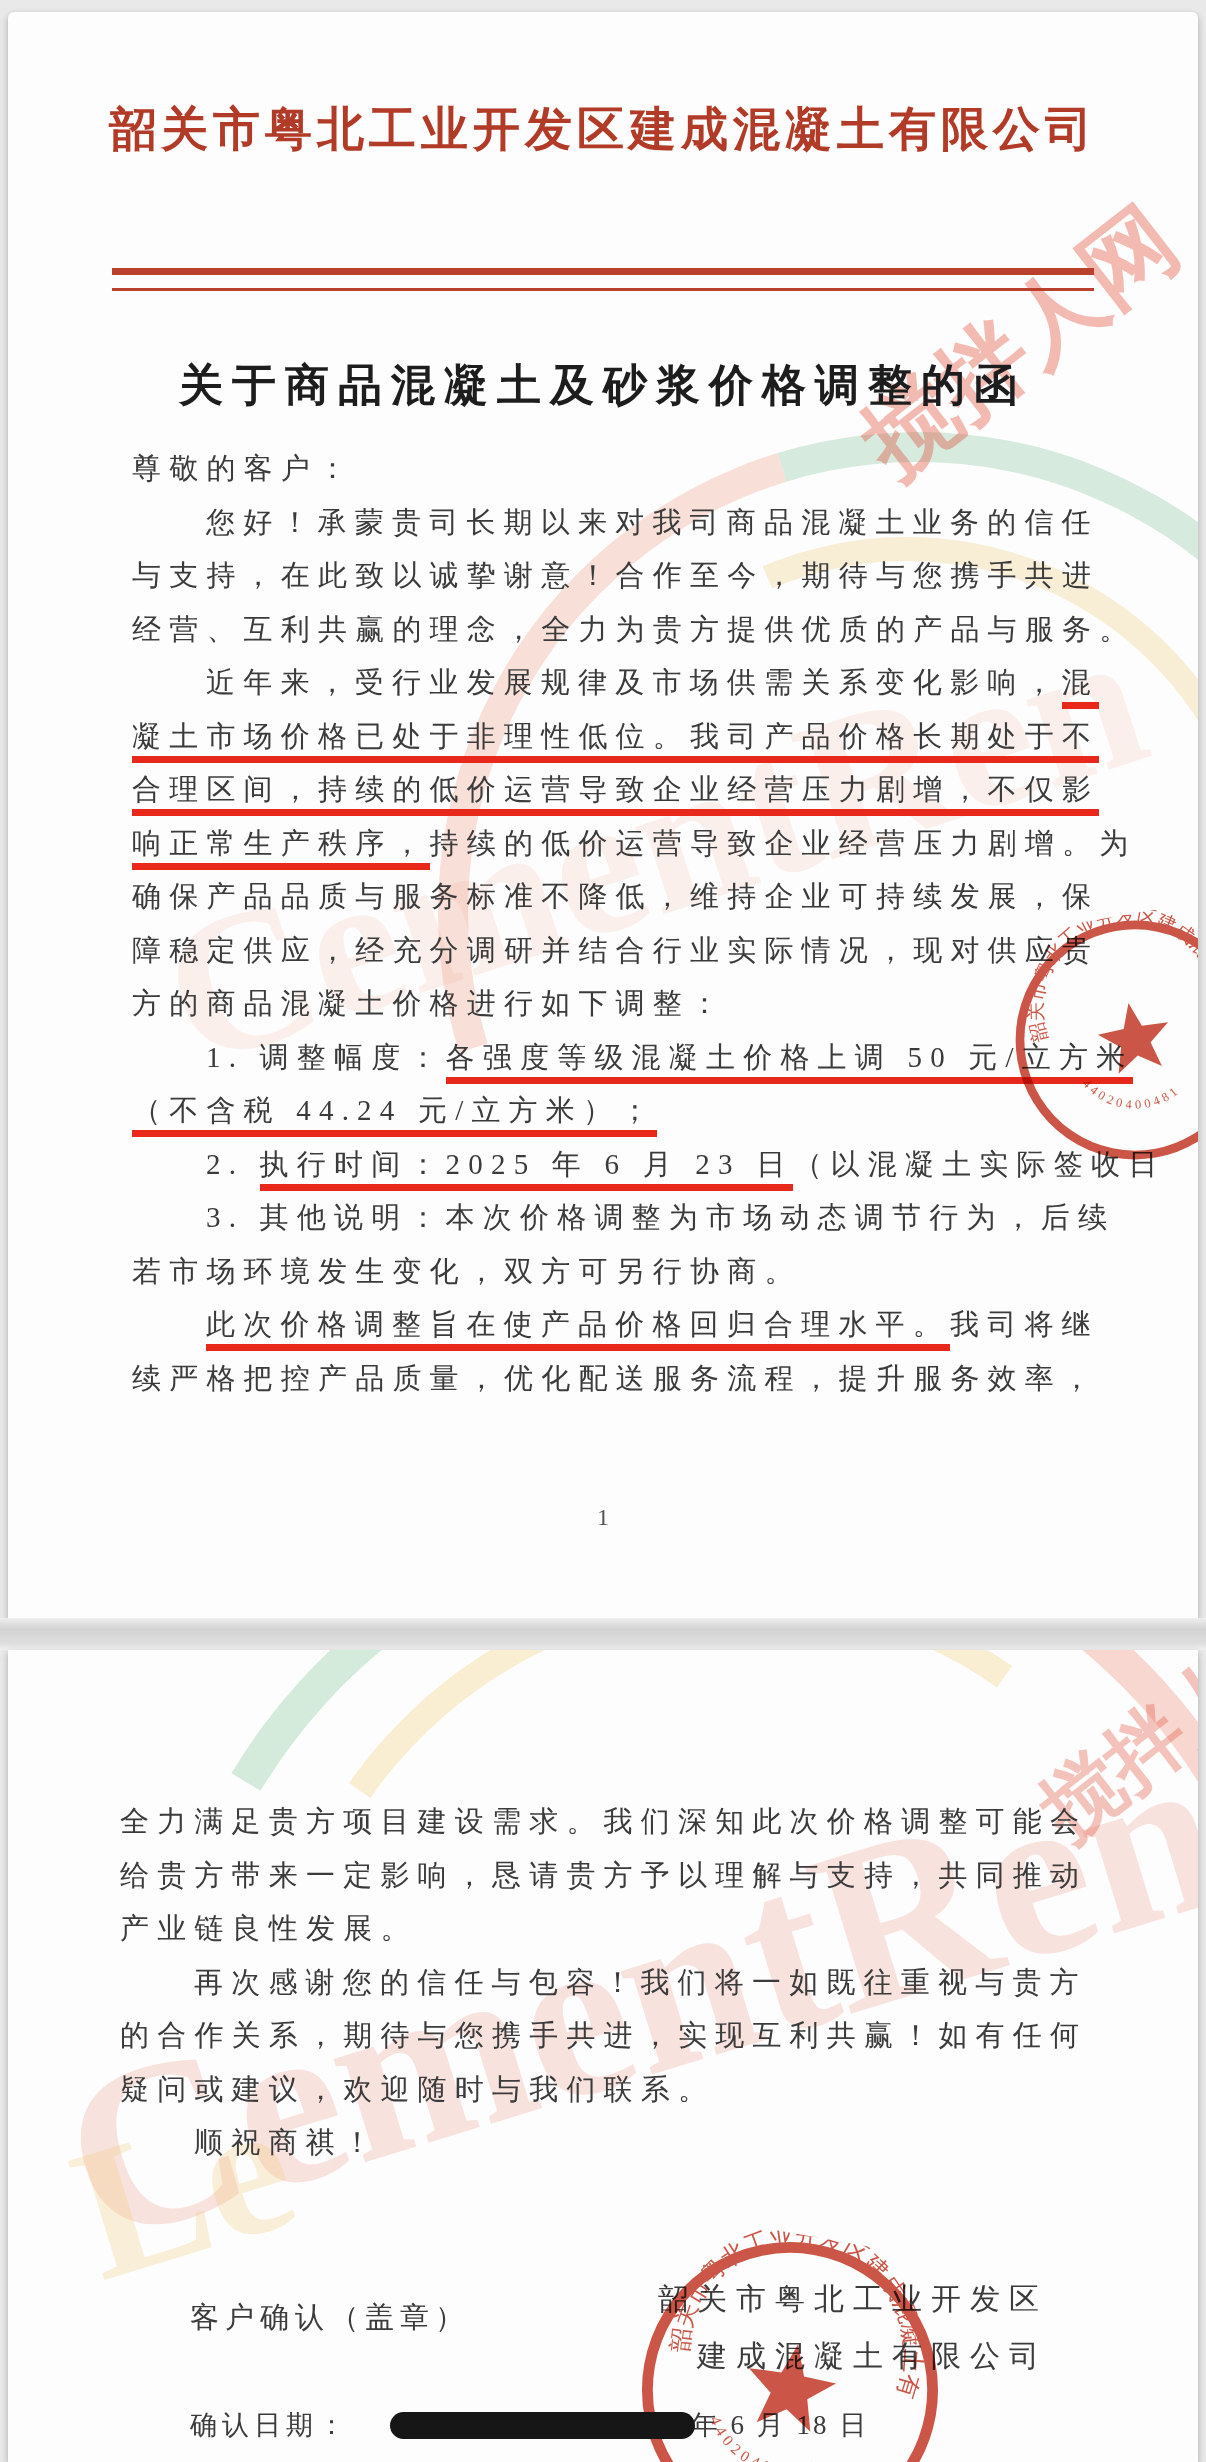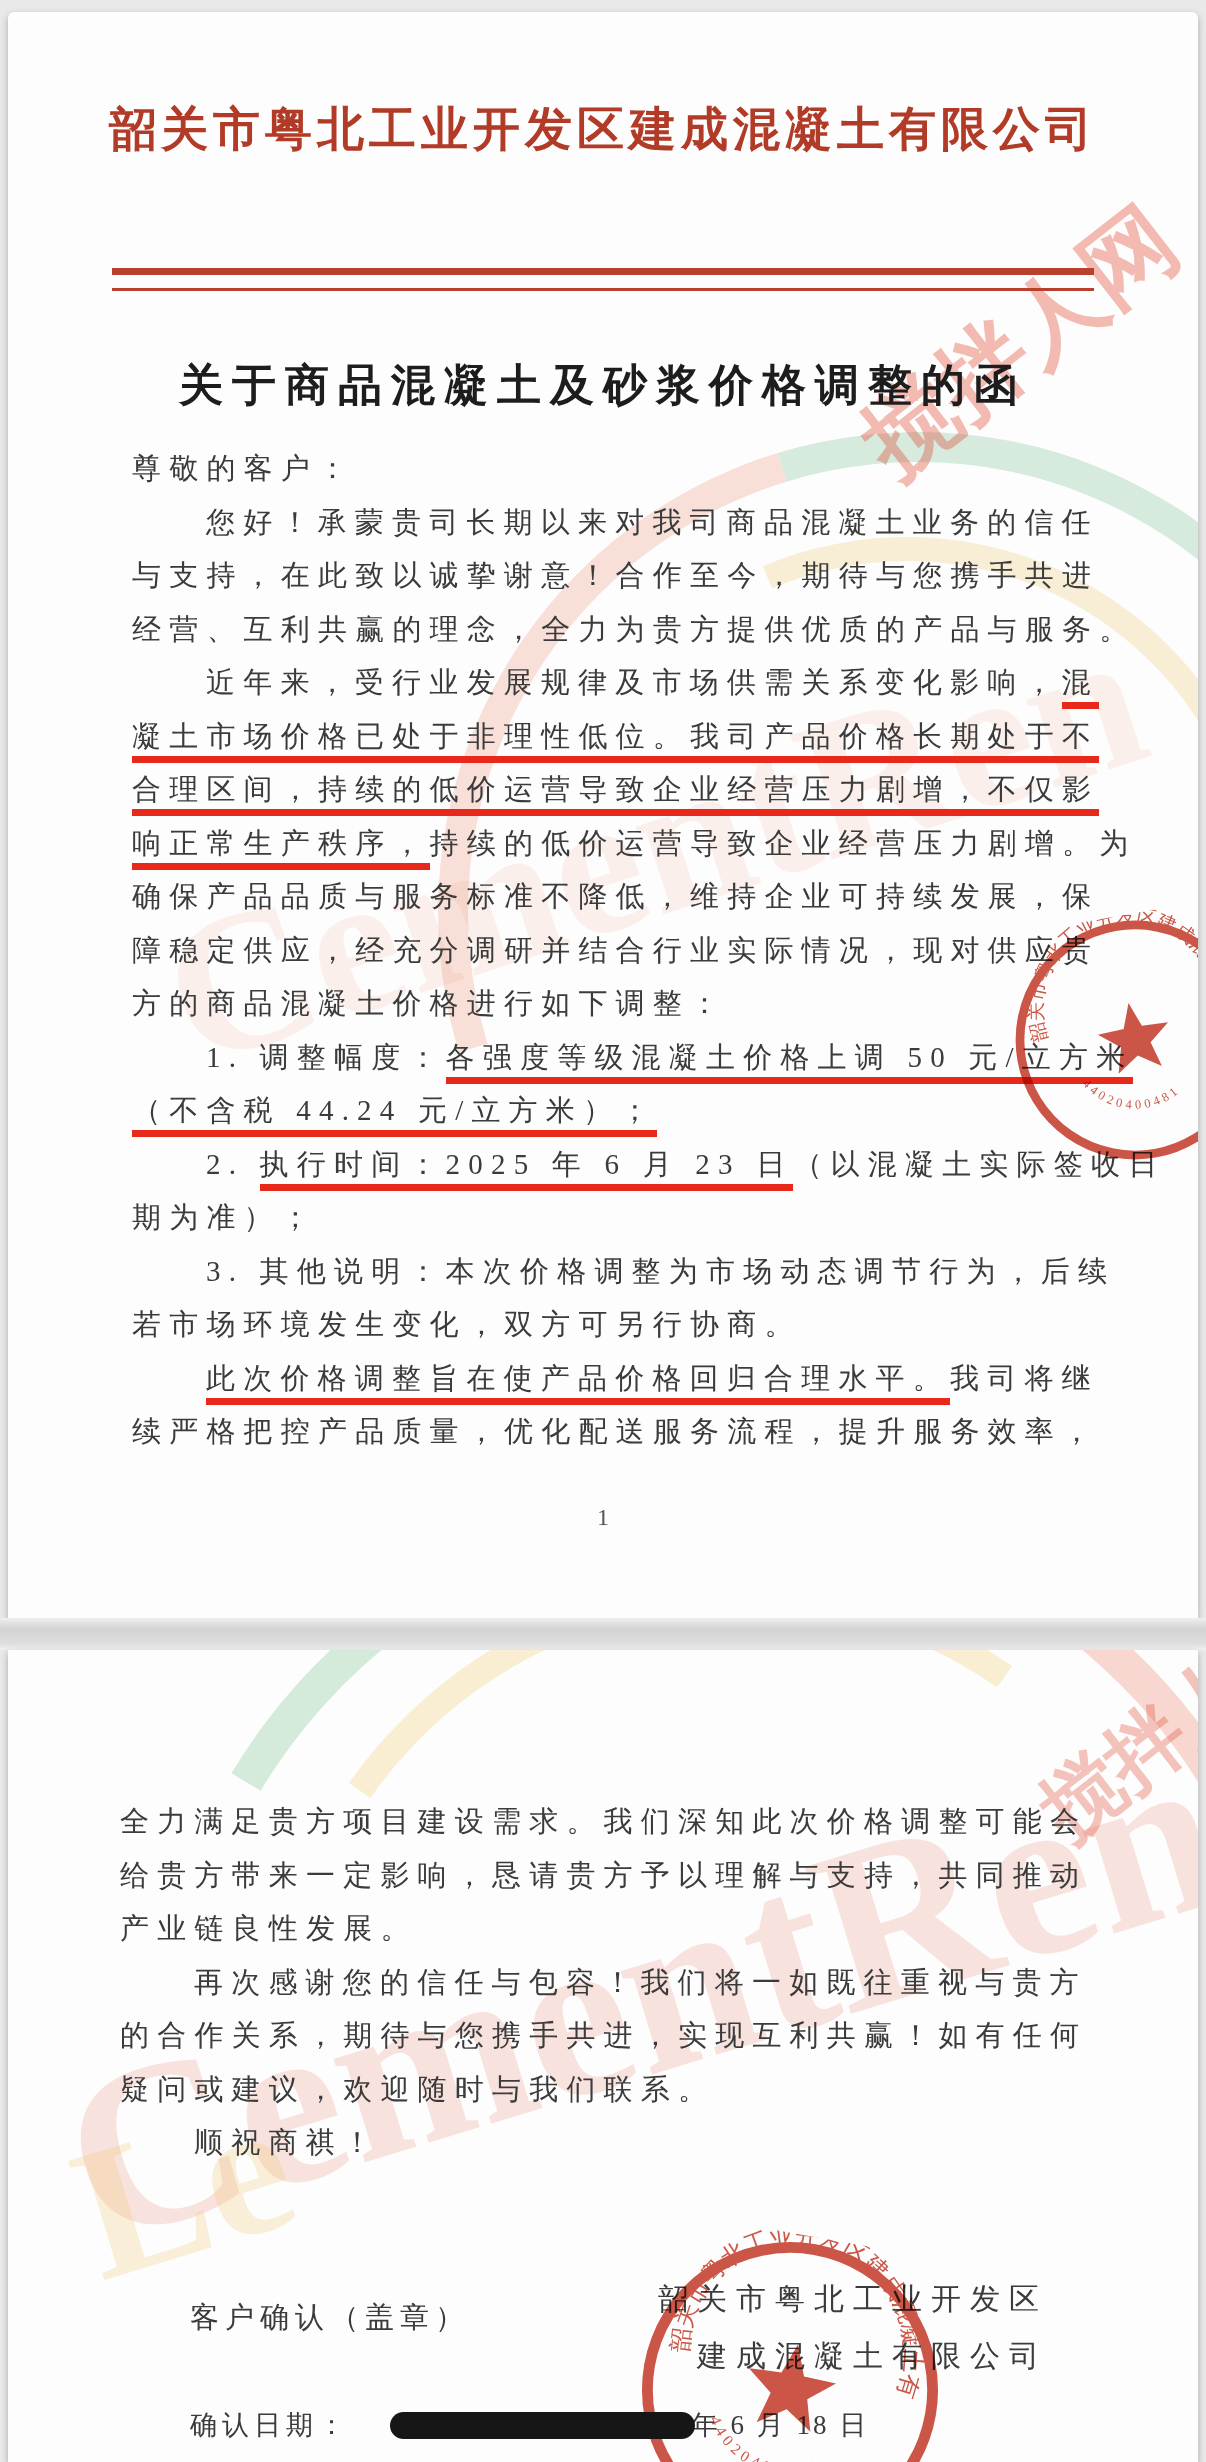--- a/index.html
+++ b/index.html
@@ -81,21 +81,20 @@
       <div class="ln ind"><span>近年来，受行业发展规律及市场供需关系变化影响，</span><span class="rl">混</span></div>
       <div class="ln"><span class="rl">凝土市场价格已处于非理性低位。我司产品价格长期处于不</span></div>
       <div class="ln"><span class="rl">合理区间，持续的低价运营导致企业经营压力剧增，不仅影</span></div>
       <div class="ln"><span class="rl">响正常生产秩序，</span><span>持续的低价运营导致企业经营压力剧增。为</span></div>
       <div class="ln"><span>确保产品品质与服务标准不降低，维持企业可持续发展，保</span></div>
       <div class="ln"><span>障稳定供应，经充分调研并结合行业实际情况，现对供应贵</span></div>
       <div class="ln"><span>方的商品混凝土价格进行如下调整：</span></div>
       <div class="ln ind"><span>1. 调整幅度：</span><span class="rl">各强度等级混凝土价格上调 50 元/立方米</span></div>
       <div class="ln"><span class="rl">（不含税 44.24 元/立方米）；</span></div>
       <div class="ln ind"><span>2. </span><span class="rl">执行时间：2025 年 6 月 23 日</span><span>（以混凝土实际签收日</span></div>
-      <div class="ln"><span>期为准）；</span></div>
       <div class="ln ind"><span>3. 其他说明：本次价格调整为市场动态调节行为，后续</span></div>
       <div class="ln"><span>若市场环境发生变化，双方可另行协商。</span></div>
       <div class="ln ind"><span class="rl">此次价格调整旨在使产品价格回归合理水平。</span><span>我司将继</span></div>
       <div class="ln"><span>续严格把控产品质量，优化配送服务流程，提升服务效率，</span></div>
     </div>
 
     <div class="pagenum">1</div>
 
     <svg class="seal" id="seal1" viewBox="0 0 200 200">
       <circle cx="100" cy="100" r="92" fill="none" stroke="#c6402e" stroke-width="7"></circle>

